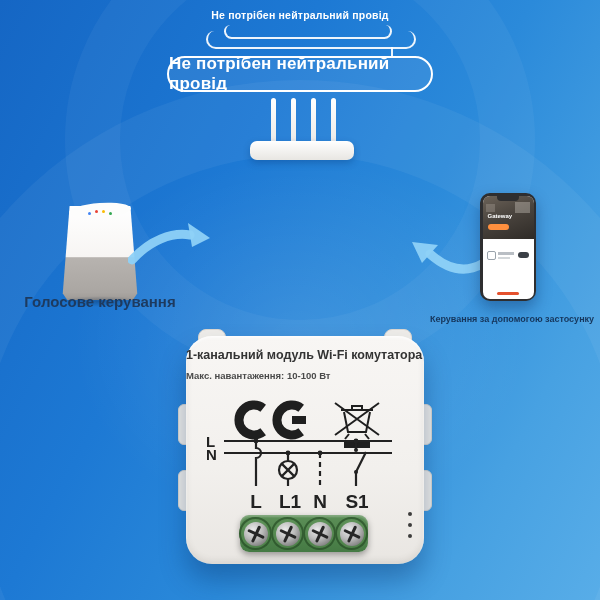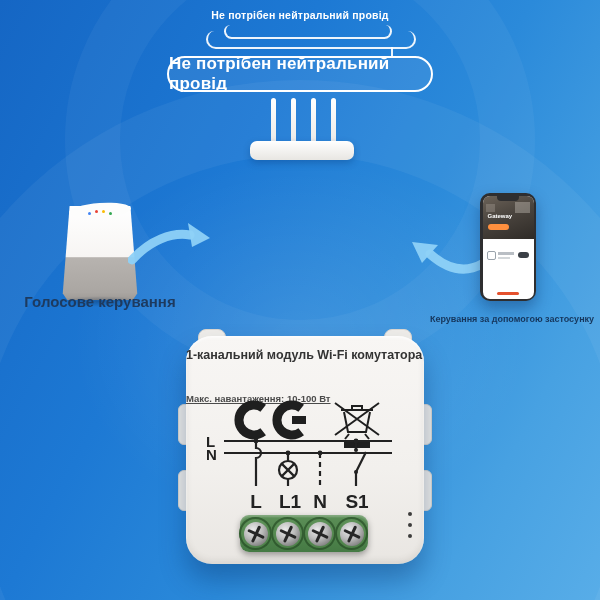--- a/index.html
+++ b/index.html
@@ -78,21 +78,21 @@
   .mtab.top-r{right:12px;top:-7px;width:26px;height:18px;border-radius:8px;}
   .mtab.side{width:16px;height:39px;border-radius:6px;}
   .mtab.sl1{left:-8px;top:68px;} .mtab.sl2{left:-8px;top:134px;}
   .mtab.sr1{right:-8px;top:68px;} .mtab.sr2{right:-8px;top:134px;}
   .module-body{position:absolute;inset:0;z-index:1;border-radius:26px;
     background:linear-gradient(180deg,#f8f6f4 0%,#f2f0ed 58%,#e9e6e2 100%);
     box-shadow:0 16px 26px rgba(5,45,100,.35),inset 0 2px 3px rgba(255,255,255,.85),inset 0 -3px 6px rgba(90,80,70,.12);}
   .mtext{position:absolute;left:0;right:0;text-align:left;z-index:2;color:#333;}
   .module-title{top:12px;font-size:12.5px;font-weight:700;}
   .module-voltage{top:29px;font-size:15px;font-weight:600;}
-  .module-load{top:57px;font-size:9.5px;font-weight:600;color:#4a4a4a;text-decoration:underline;}
+  .module-load{top:34px;font-size:9.5px;font-weight:600;color:#4a4a4a;}
   .marks-svg{position:absolute;left:46px;top:62px;z-index:2;}
   .wiring-svg{position:absolute;left:8px;top:90px;z-index:2;}
   .module-dots{position:absolute;right:12px;top:176px;z-index:2;}
   .module-dots span{display:block;width:4px;height:4px;border-radius:50%;background:#1d1d1d;margin:0 0 7px 0;opacity:.85;}
   .tblock{position:absolute;left:54px;top:179px;width:128px;height:37px;z-index:2;border-radius:9px;
     background:linear-gradient(#5c8f57,#457a44);
     box-shadow:0 3px 6px rgba(0,0,0,.35),inset 0 2px 2px rgba(255,255,255,.25);}
   .tcell{position:absolute;top:2px;width:33px;height:33px;border-radius:50%;
     background:radial-gradient(circle at 50% 40%,#6fa468,#4d8049 70%,#39663a);
     box-shadow:inset 0 0 0 2px rgba(25,60,26,.55);}

